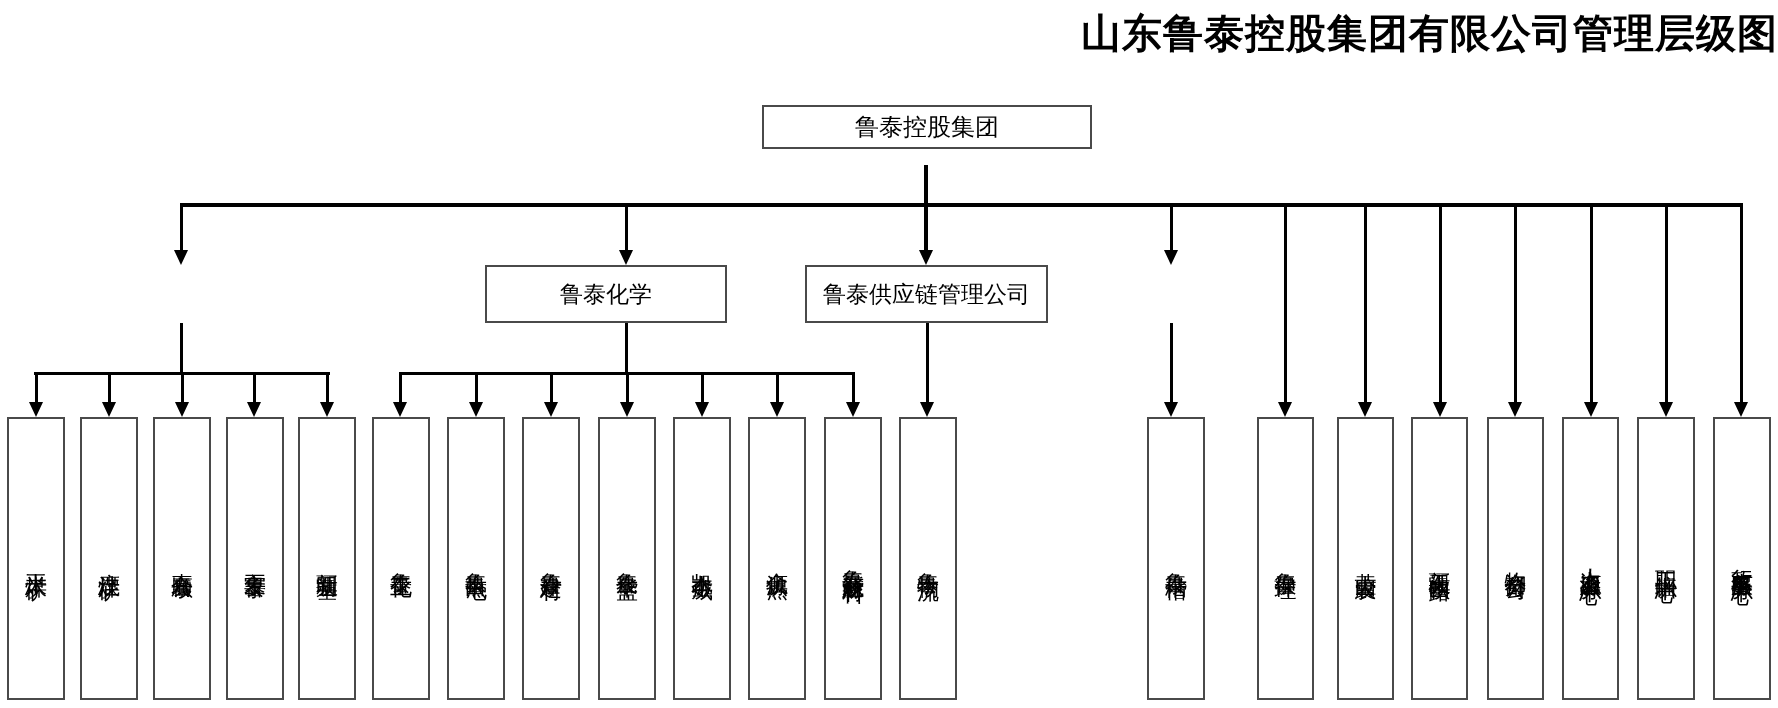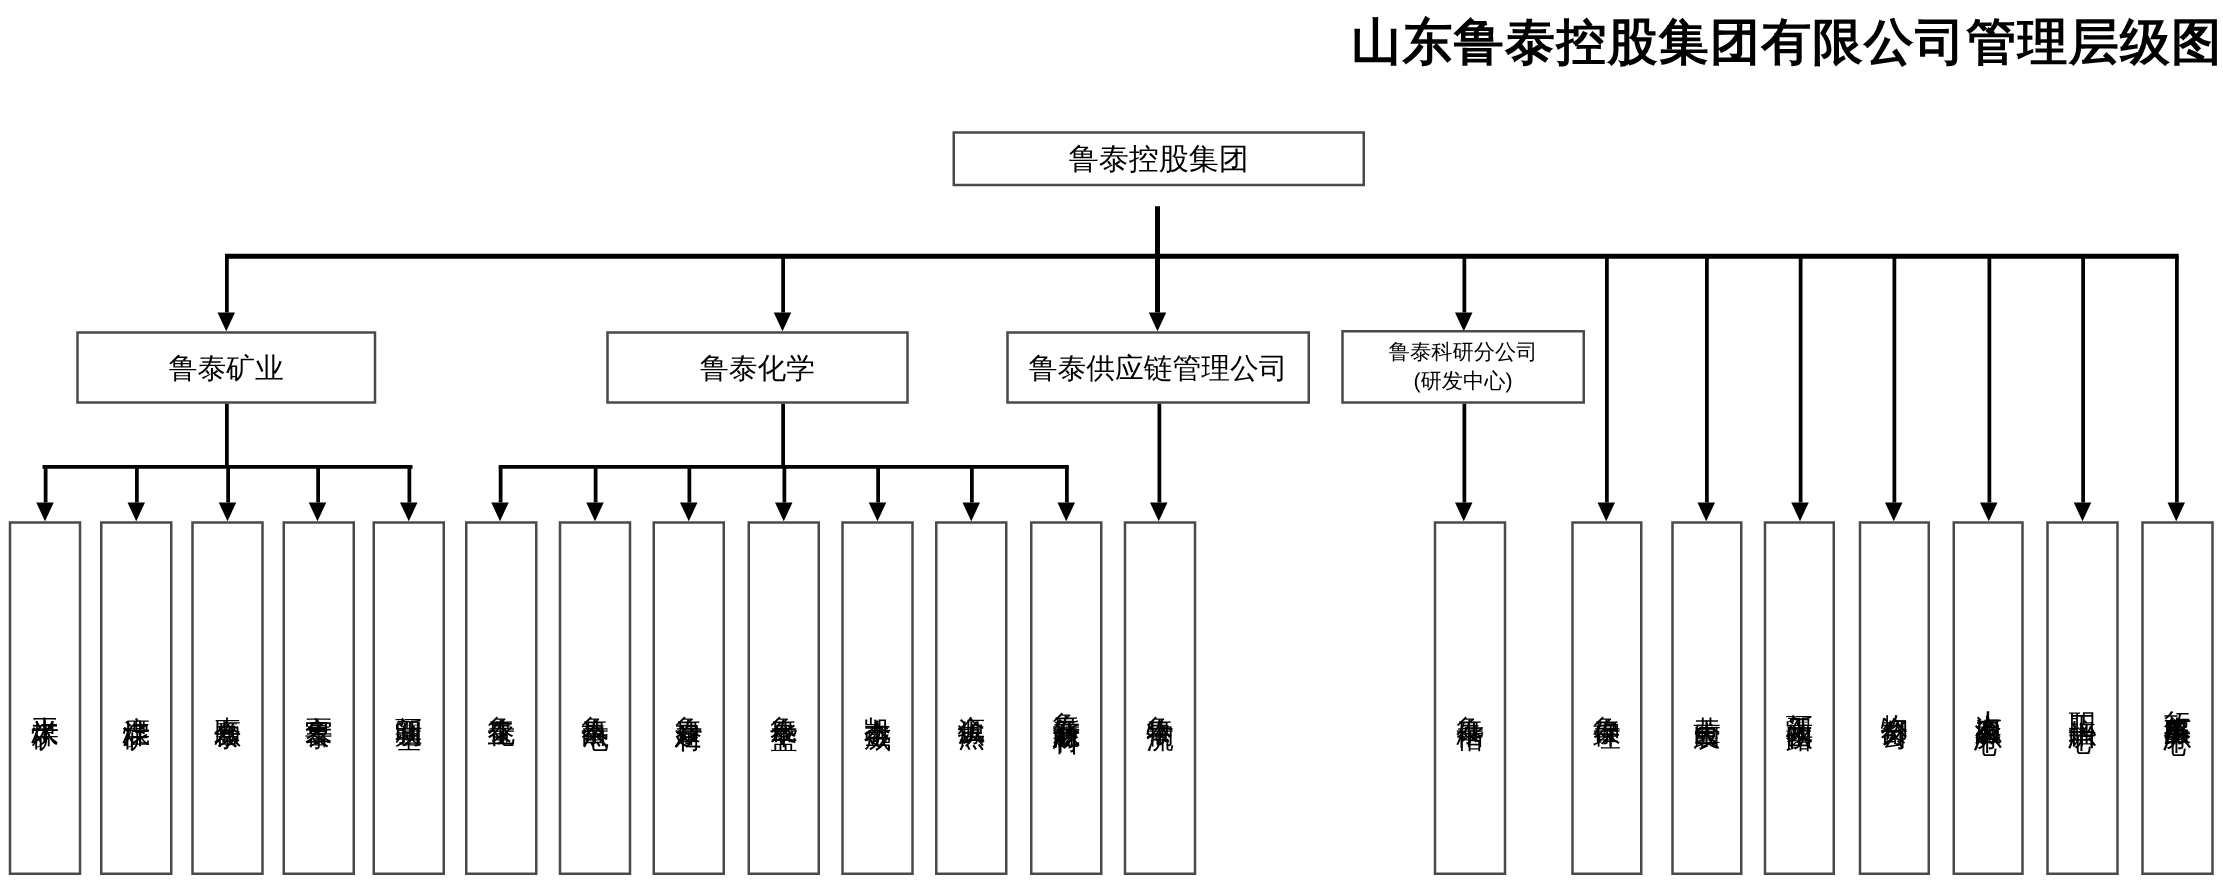--- a/index.html
+++ b/index.html
@@ -42,32 +42,25 @@
   <div class="hl4" style="left:180px;top:203px;width:1563px;"></div>
 
   <div class="vl" style="left:180px;top:205px;height:45px;"></div>
   <div class="ar" style="left:174px;top:250px;"></div>
   <div class="vl" style="left:625px;top:205px;height:45px;"></div>
   <div class="ar" style="left:619px;top:250px;"></div>
   <div class="ar" style="left:919px;top:250px;"></div>
   <div class="vl" style="left:1170px;top:205px;height:45px;"></div>
   <div class="ar" style="left:1164px;top:250px;"></div>
 
-  <div class="box l2 mining">
-    <span>鲁泰矿业</span>
-  </div>
   <div class="box l2 chem">
     <span>鲁泰化学</span>
   </div>
   <div class="box l2 supply">
     <span>鲁泰供应链管理公司</span>
-  </div>
-  <div class="box l2 research">
-    <span>鲁泰科研分公司</span>
-    <span>(研发中心)</span>
   </div>
 
   <div class="vl" style="left:180px;top:323px;height:51px;"></div>
   <div class="hl" style="left:34px;top:372px;width:296px;"></div>
   <div class="vl" style="left:35px;top:373px;height:29px;"></div>
   <div class="ar" style="left:29px;top:402px;"></div>
   <div class="vl" style="left:108px;top:373px;height:29px;"></div>
   <div class="ar" style="left:102px;top:402px;"></div>
   <div class="vl" style="left:181px;top:373px;height:29px;"></div>
   <div class="ar" style="left:175px;top:402px;"></div>

